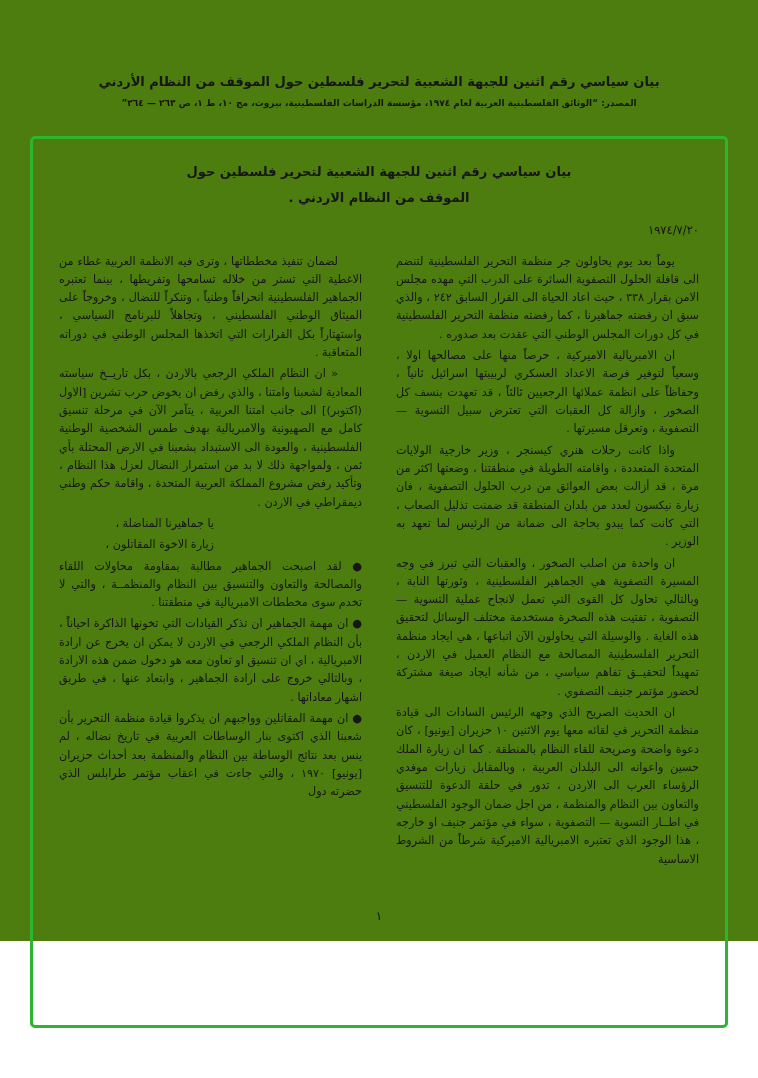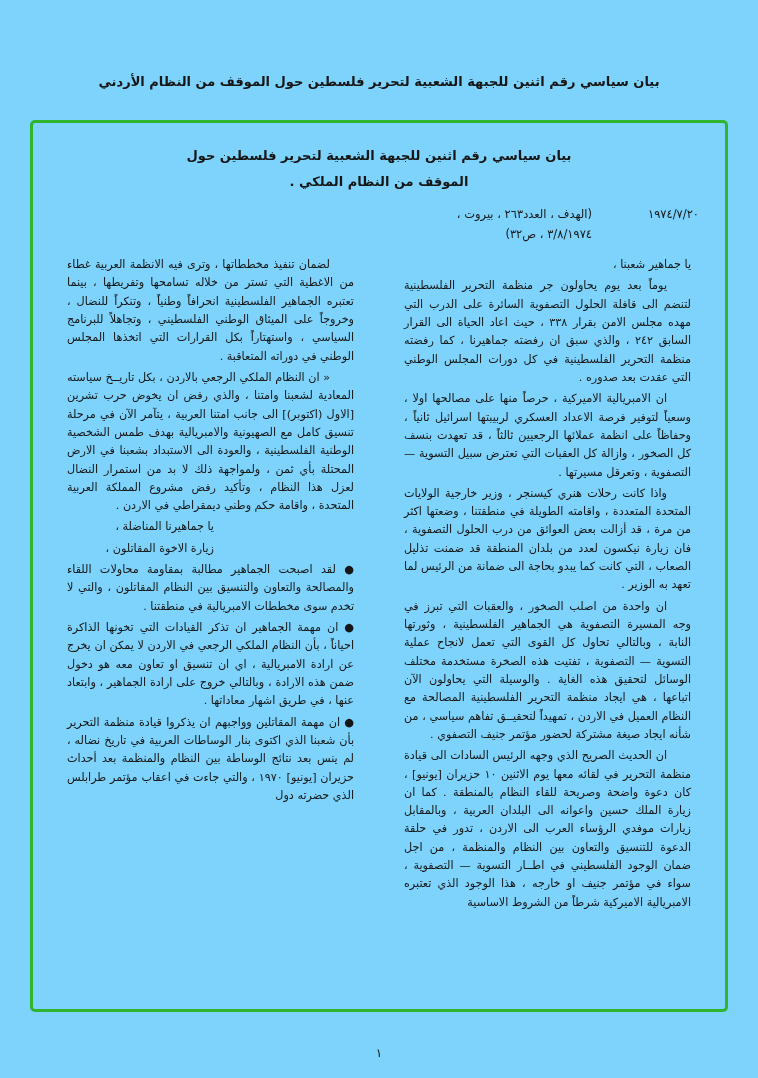--- a/index.html
+++ b/index.html
@@ -4,28 +4,28 @@
 <style>
   html, body { margin: 0; padding: 0; }
   body {
     width: 758px; height: 1078px;
     background: #ffffff;
     font-family: "DejaVu Sans", sans-serif;
     color: #161616;
     position: relative;
     overflow: hidden;
   }
-  .sheet { position: relative; width: 758px; height: 1078px; background: #7dd3fc; }
+  .sheet { position: relative; width: 758px; height: 941px; background: #4d7c0f; }
 
   .top-header { position: absolute; top: 74px; left: 0; width: 758px; text-align: center; direction: rtl; }
   .top-title  { font-size: 13px; font-weight: bold; }
   .top-source { font-size: 9px;  font-weight: bold; margin-top: 9px; }
 
   .frame {
-    position: absolute; left: 30px; top: 120px;
+    position: absolute; left: 30px; top: 136px;
     width: 698px; height: 892px;
     border: 3px solid #2fb42f; border-radius: 5px;
     padding: 18px 26px 12px;
     box-sizing: border-box;
     direction: rtl;
     overflow: hidden;
   }
 
   .doc-title {
     width: 440px; margin: 2px auto 10px;
@@ -34,66 +34,62 @@
 
   .date-row { display: flex; gap: 56px; width: 340px; font-size: 11.5px; line-height: 1.7; margin-bottom: 12px; }
   .date { white-space: nowrap; }
 
   .columns { display: flex; gap: 34px; }
   .col {
     width: 306px;
     font-size: 11.2px; line-height: 1.635;
     text-align: justify;
   }
-  .para { margin: 0 8px 3px; text-indent: 24px; }
+  .para { margin: 0 0 3px; text-indent: 24px; }
   .para.opener { text-indent: 0; }
   .para.bullet { text-indent: 0; }
   .para.salute { text-indent: 0; text-align: right; padding-right: 148px; margin: 1px 0 3px; }
 
   .page-num { position: absolute; left: 0; bottom: 18px; width: 758px; text-align: center; font-size: 12px; }
 </style>
 </head>
 <body>
 
 <div class="sheet">
 
   <div class="top-header">
     <div class="top-title">بيان سياسي رقم اثنين للجبهة الشعبية لتحرير فلسطين حول الموقف من النظام الأردني</div>
+    <div class="top-source">المصدر: “الوثائق الفلسطينية العربية لعام ١٩٧٤، مؤسسة الدراسات الفلسطينية، بيروت، مج ١٠، ط ١، ص ٢٦٣ — ٢٦٤”</div>
   </div>
 
   <div class="frame">
 
     <div class="doc-title">
       <div>بيان سياسي رقم اثنين للجبهة الشعبية لتحرير فلسطين حول</div>
-      <div>الموقف من النظام الملكي .</div>
+      <div>الموقف من النظام الاردني .</div>
     </div>
 
     <div class="date-row">
       <span class="date">١٩٧٤/٧/٢٠</span>
-      <span class="citation">
-        <span>(الهدف ، العدد٢٦٣ ، بيروت ،</span><br>
-        <span>٣/٨/١٩٧٤ ، ص٣٢)</span>
-      </span>
     </div>
 
     <div class="columns">
       <div class="col">
-          <p class="para opener">يا جماهير شعبنا ،</p>
           <p class="para">يوماً بعد يوم يحاولون جر منظمة التحرير الفلسطينية لتنضم الى قافلة الحلول التصفوية السائرة على الدرب التي مهده مجلس الامن بقرار ٣٣٨ ، حيث اعاد الحياة الى القرار السابق ٢٤٢ ، والذي سبق ان رفضته جماهيرنا ، كما رفضته منظمة التحرير الفلسطينية في كل دورات المجلس الوطني التي عقدت بعد صدوره .</p>
           <p class="para">ان الامبريالية الاميركية ، حرصاً منها على مصالحها اولا ، وسعياً لتوفير فرصة الاعداد العسكري لربيبتها اسرائيل ثانياً ، وحفاظاً على انظمة عملائها الرجعيين ثالثاً ، قد تعهدت بنسف كل الصخور ، وازالة كل العقبات التي تعترض سبيل التسوية — التصفوية ، وتعرقل مسيرتها .</p>
           <p class="para">واذا كانت رحلات هنري كيسنجر ، وزير خارجية الولايات المتحدة المتعددة ، واقامته الطويلة في منطقتنا ، وضعتها اكثر من مرة ، قد أزالت بعض العوائق من درب الحلول التصفوية ، فان زيارة نيكسون لعدد من بلدان المنطقة قد ضمنت تذليل الصعاب ، التي كانت كما يبدو بحاجة الى ضمانة من الرئيس لما تعهد به الوزير .</p>
           <p class="para">ان واحدة من اصلب الصخور ، والعقبات التي تبرز في وجه المسيرة التصفوية هي الجماهير الفلسطينية ، وثورتها النابة ، وبالتالي تحاول كل القوى التي تعمل لانجاح عملية التسوية — التصفوية ، تفتيت هذه الصخرة مستخدمة مختلف الوسائل لتحقيق هذه الغاية . والوسيلة التي يحاولون الآن اتباعها ، هي ايجاد منظمة التحرير الفلسطينية المصالحة مع النظام العميل في الاردن ، تمهيداً لتحقيــق تفاهم سياسي ، من شأنه ايجاد صيغة مشتركة لحضور مؤتمر جنيف التصفوي .</p>
           <p class="para">ان الحديث الصريح الذي وجهه الرئيس السادات الى قيادة منظمة التحرير في لقائه معها يوم الاثنين ١٠ حزيران [يونيو] ، كان دعوة واضحة وصريحة للقاء النظام بالمنطقة . كما ان زيارة الملك حسين واعوانه الى البلدان العربية ، وبالمقابل زيارات موفدي الرؤساء العرب الى الاردن ، تدور في حلقة الدعوة للتنسيق والتعاون بين النظام والمنظمة ، من اجل ضمان الوجود الفلسطيني في اطــار التسوية — التصفوية ، سواء في مؤتمر جنيف او خارجه ، هذا الوجود الذي تعتبره الامبريالية الاميركية شرطاً من الشروط الاساسية</p>
         </div>
       <div class="col">
           <p class="para">لضمان تنفيذ مخططاتها ، وترى فيه الانظمة العربية غطاء من الاغطية التي تستر من خلاله تسامحها وتفريطها ، بينما تعتبره الجماهير الفلسطينية انحرافاً وطنياً ، وتنكراً للنضال ، وخروجاً على الميثاق الوطني الفلسطيني ، وتجاهلاً للبرنامج السياسي ، واستهتاراً بكل القرارات التي اتخذها المجلس الوطني في دوراته المتعاقبة .</p>
           <p class="para">« ان النظام الملكي الرجعي بالاردن ، بكل تاريــخ سياسته المعادية لشعبنا وامتنا ، والذي رفض ان يخوض حرب تشرين [الاول (اكتوبر)] الى جانب امتنا العربية ، يتآمر الآن في مرحلة تنسيق كامل مع الصهيونية والامبريالية بهدف طمس الشخصية الوطنية الفلسطينية ، والعودة الى الاستبداد بشعبنا في الارض المحتلة بأي ثمن ، ولمواجهة ذلك لا بد من استمرار النضال لعزل هذا النظام ، وتأكيد رفض مشروع المملكة العربية المتحدة ، واقامة حكم وطني ديمقراطي في الاردن .</p>
           <p class="para salute">يا جماهيرنا المناضلة ،</p>
           <p class="para salute">زيارة الاخوة المقاتلون ،</p>
-          <p class="para bullet">● لقد اصبحت الجماهير مطالبة بمقاومة محاولات اللقاء والمصالحة والتعاون والتنسيق بين النظام المقاتلون ، والتي لا تخدم سوى مخططات الامبريالية في منطقتنا .</p>
+          <p class="para bullet">● لقد اصبحت الجماهير مطالبة بمقاومة محاولات اللقاء والمصالحة والتعاون والتنسيق بين النظام والمنظمــة ، والتي لا تخدم سوى مخططات الامبريالية في منطقتنا .</p>
           <p class="para bullet">● ان مهمة الجماهير ان تذكر القيادات التي تخونها الذاكرة احياناً ، بأن النظام الملكي الرجعي في الاردن لا يمكن ان يخرج عن ارادة الامبريالية ، اي ان تنسيق او تعاون معه هو دخول ضمن هذه الارادة ، وبالتالي خروج على ارادة الجماهير ، وابتعاد عنها ، في طريق اشهار معاداتها .</p>
           <p class="para bullet">● ان مهمة المقاتلين وواجبهم ان يذكروا قيادة منظمة التحرير بأن شعبنا الذي اكتوى بنار الوساطات العربية في تاريخ نضاله ، لم ينس بعد نتائج الوساطة بين النظام والمنظمة بعد أحداث حزيران [يونيو] ١٩٧٠ ، والتي جاءت في اعقاب مؤتمر طرابلس الذي حضرته دول</p>
         </div>
     </div>
 
   </div>
 
   <div class="page-num">١</div>
 
 </div>

